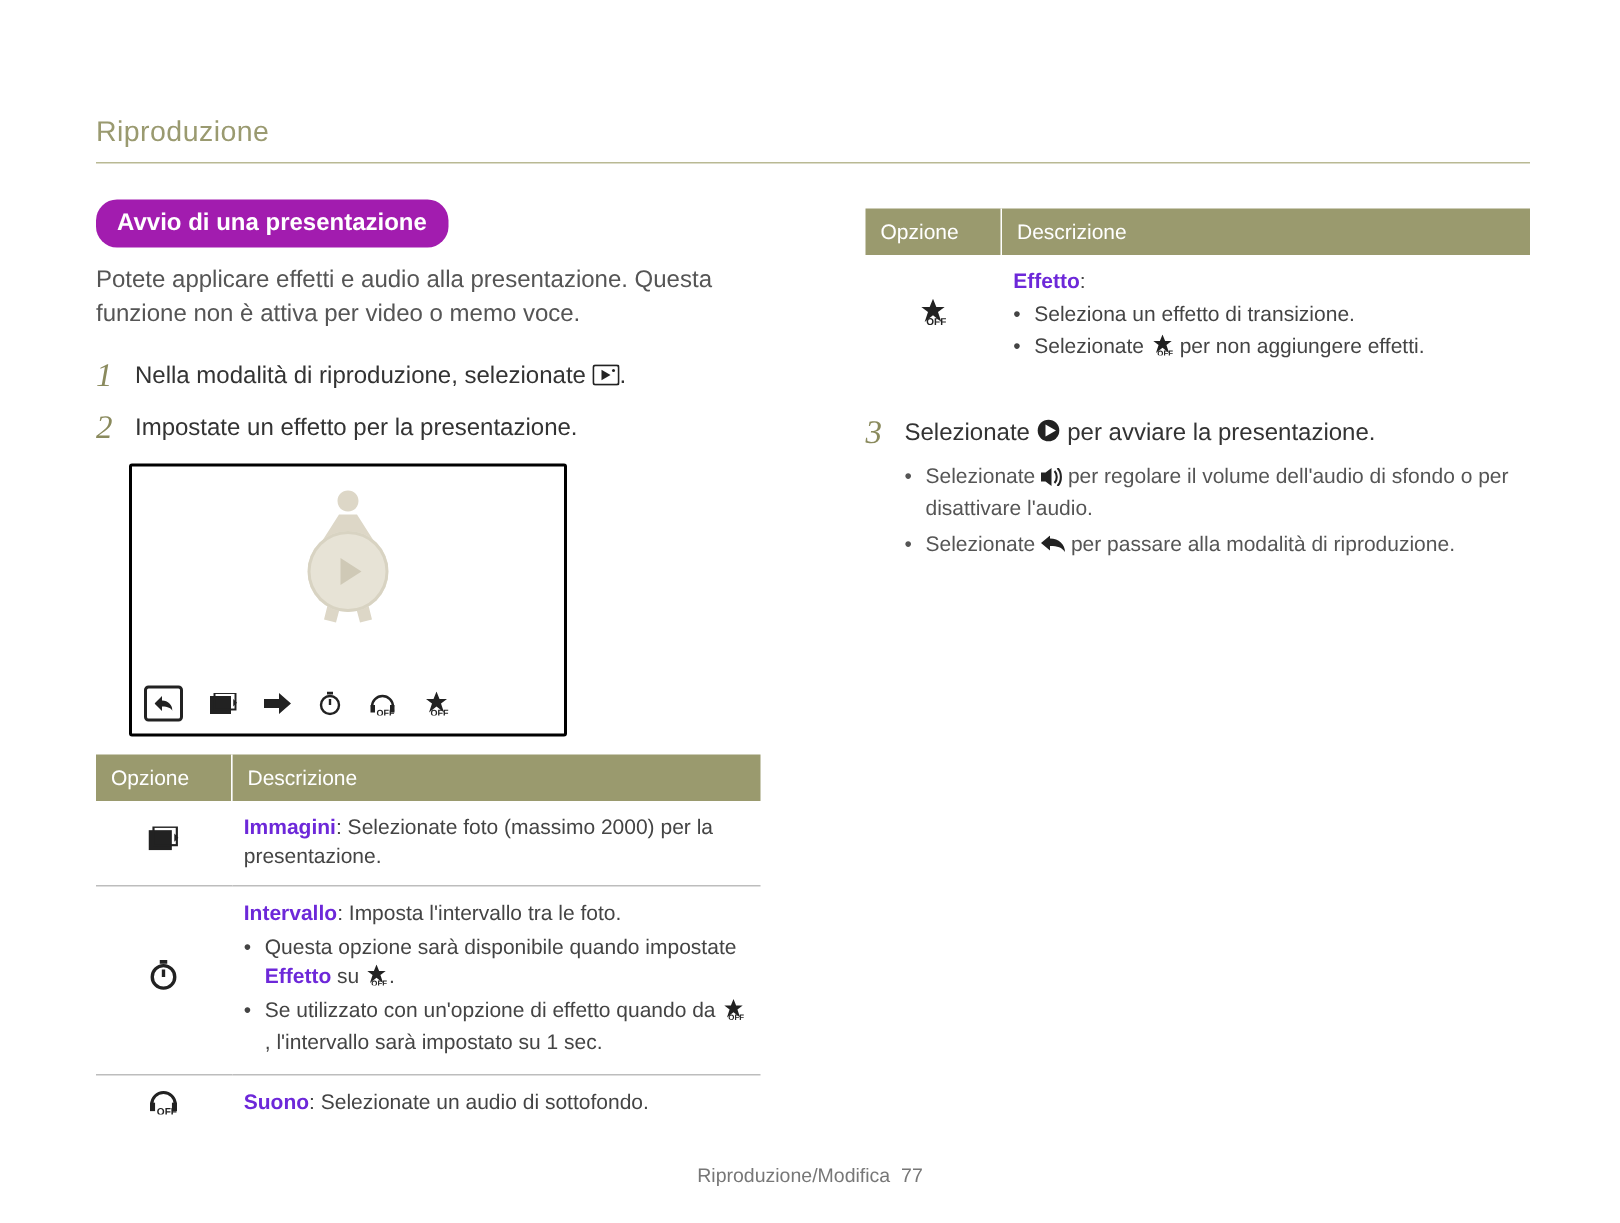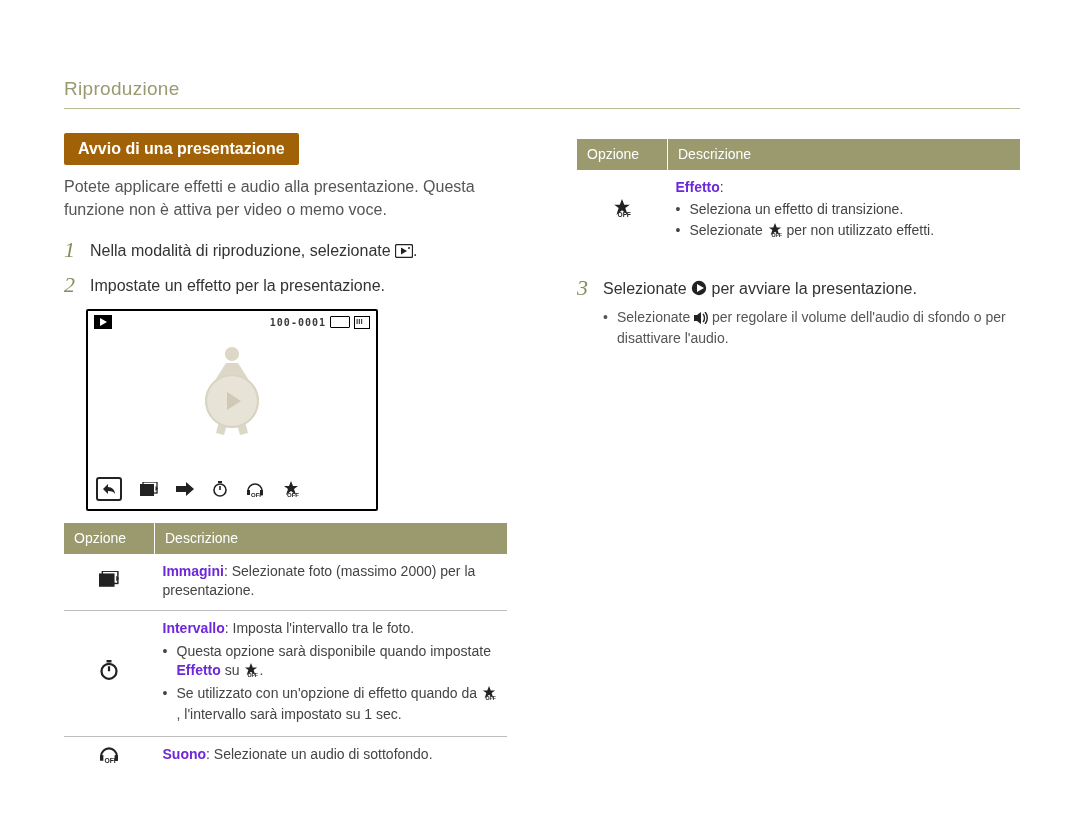--- a/index.html
+++ b/index.html
@@ -35,26 +35,26 @@
   }
   .cols {
     display: flex;
     gap: 70px;
   }
   .col {
     width: 455px;
   }
   .h-pill {
     display: inline-block;
-    background: #a16207;
+    background: #a21caf;
     color: #fff;
     font-size: 16px;
     font-weight: 600;
     padding: 5px 14px 6px 14px;
-    border-radius: 2px;
+    border-radius: 14px;
     margin-bottom: 10px;
   }
   .intro {
     color: #555;
     font-size: 16px;
     margin-bottom: 16px;
     line-height: 1.45;
   }
   .step {
     display: flex;
@@ -236,34 +236,20 @@
         </div>
       </div>
 
       <div class="step">
         <div class="num">2</div>
         <div class="txt">Impostate un effetto per la presentazione.</div>
       </div>
 
       
       <div class="screen">
-        <div class="topbar">
-          <div class="left-ic">
-            <span class="ic-play-tile">
-              <svg width="10" height="8" viewBox="0 0 10 8">
-                  <polygon points="2,0 2,8 9,4" fill="#fff"></polygon>
-                </svg>
-            </span>
-          </div>
-          <div class="right-ics">
-            <span style="font-family:monospace;font-size:10px;font-weight:700;letter-spacing:1px;">100-0001</span>
-            <span class="ic-batt"></span>
-            <span class="ic-full">III</span>
-          </div>
-        </div>
         <div class="canvas">
           <svg class="silhouette" viewBox="0 0 60 120">
             <path d="M30 6c4 0 7 3 7 7s-3 7-7 7-7-3-7-7 3-7 7-7zm-6 16h12l14 22-6 4-8-10v14l10 40-8 2-8-30-8 30-8-2 10-40v-14l-8 10-6-4z" fill="#ddd7c7"></path>
           </svg>
           <div class="playcircle">
             <svg width="22" height="22" viewBox="0 0 22 22">
                 <polygon points="6,2 6,20 20,11" fill="#cfc9b6"></polygon>
               </svg>
           </div>
         </div>
@@ -382,21 +368,21 @@
                     <text x="5" y="16" font-size="6" font-weight="700" fill="#222">OFF</text>
                   </svg>
             </span></td>
             <td>
               <b>Effetto</b><span>:</span>
               <ul class="t-sub">
                 <li>Seleziona un effetto di transizione.</li>
                 <li><span>Selezionate </span><span class="inline-ic"><svg width="16" height="14" viewBox="0 0 18 16">
                         <polygon points="9,0 11,5 16,5 12,8 14,14 9,10 4,14 6,8 2,5 7,5" fill="#222"></polygon>
                         <text x="5" y="16" font-size="6" font-weight="700" fill="#222">OFF</text>
-                      </svg></span><span> per non utilizzato effetti.</span></li>
+                      </svg></span><span> per non aggiungere effetti.</span></li>
               </ul>
             </td>
           </tr>
         </tbody>
       </table>
 
       <div class="step" style="margin-top:22px;">
         <div class="num">3</div>
         <div class="txt">
           <span>Selezionate </span><span class="inline-ic"><svg width="16" height="16" viewBox="0 0 16 16">
@@ -404,18 +390,24 @@
                 <polygon points="6,4 6,12 13,8" fill="#fff"></polygon>
               </svg></span><span> per avviare la presentazione.</span>
         </div>
       </div>
       <ul class="step-sub">
         <li><span>Selezionate </span><span class="inline-ic"><svg width="14" height="12" viewBox="0 0 14 12">
                 <polygon points="0,3 3,3 7,0 7,12 3,9 0,9" fill="#222"></polygon>
                 <path d="M9 2c2 2 2 6 0 8" stroke="#222" stroke-width="1.4" fill="none"></path>
                 <path d="M11 0c3 3 3 9 0 12" stroke="#222" stroke-width="1.4" fill="none"></path>
               </svg></span><span> per regolare il volume dell'audio di sfondo o per disattivare l'audio.</span></li>
+        <li><span>Selezionate </span><span class="inline-ic"><svg width="16" height="12" viewBox="0 0 16 12">
+                <path d="M6 0L0 5l6 5V7c5 0 8 1 10 4 0-5-4-9-10-9V0z" fill="#222"></path>
+              </svg></span><span> per passare alla modalità di riproduzione.</span></li>
       </ul>
 
     </div>
   </div>
 
+  <div class="footer">
+    <span>Riproduzione/Modifica</span>&nbsp;&nbsp;<span>77</span>
+  </div>
 </div>
 
 </body></html>

